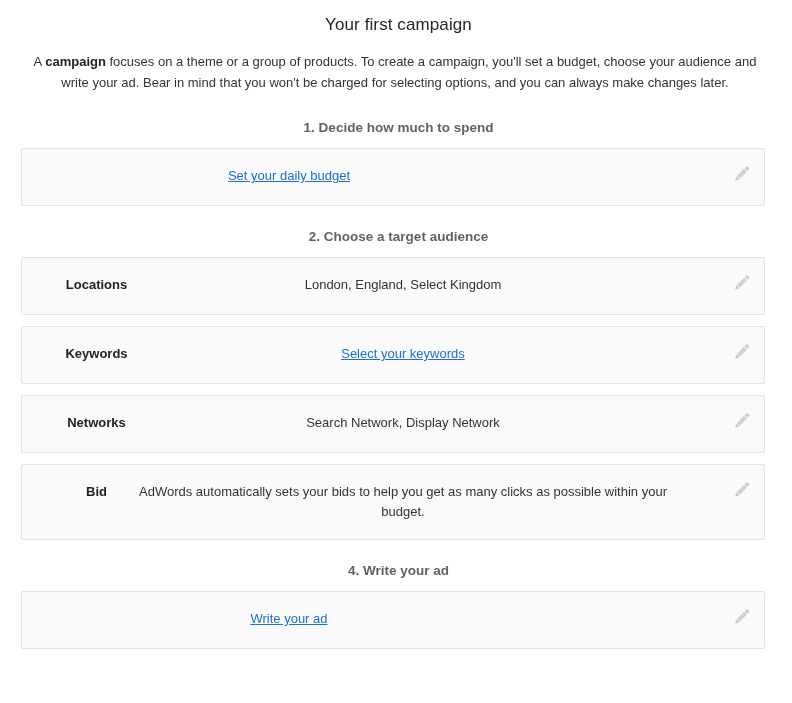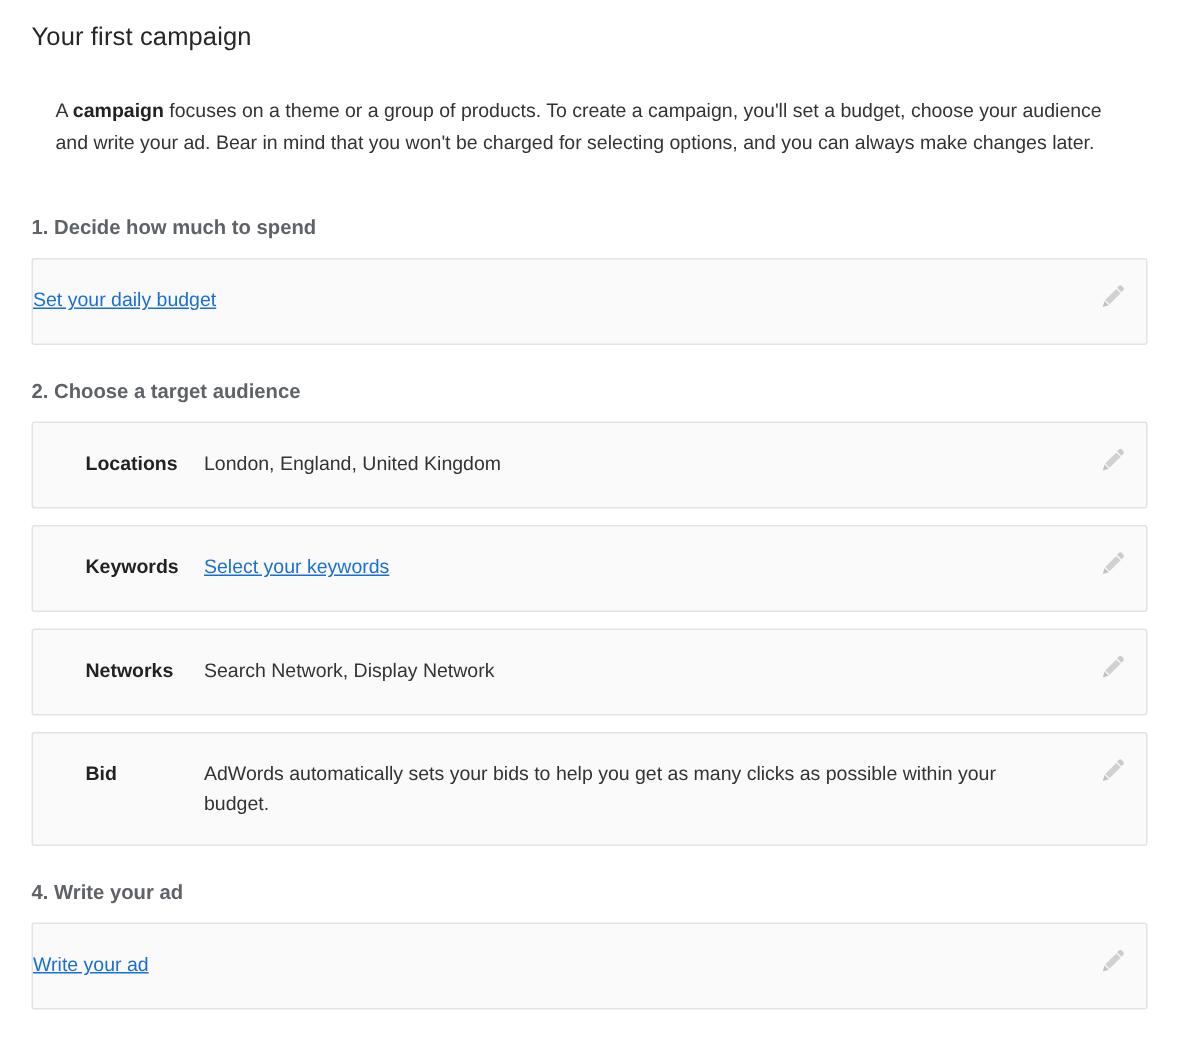--- a/index.html
+++ b/index.html
@@ -10,35 +10,36 @@
   body {
     width: 792px;
     height: 703px;
     font-family: "Liberation Sans", sans-serif;
     color: #222222;
     overflow: hidden;
   }
   .page {
     padding: 0 16px;
     box-sizing: border-box;
+    text-align: center;
   }
   .page-title {
     font-size: 17px;
     font-weight: 400;
     color: #262626;
     margin: 0;
     padding: 14px 0 0 5px;
     line-height: 22px;
     letter-spacing: 0.1px;
   }
   .intro {
     font-size: 13px;
     line-height: 21px;
     color: #333333;
-    margin: 16px;
+    margin: 4px;
     padding: 11px 5px 0 5px;
     max-width: 740px;
   }
   .intro b {
     font-weight: bold;
     color: #222222;
   }
   .step-heading {
     font-size: 13.5px;
     font-weight: 700;
@@ -111,21 +112,21 @@
           <svg viewBox="0 0 20 20" width="20" height="20" aria-hidden="true">
             <path fill="#c9c9c9" d="M14.9 2.7a1.4 1.4 0 0 1 2 0l0.9 0.9a1.4 1.4 0 0 1 0 2l-1.2 1.2-2.9-2.9 1.2-1.2z"></path>
             <path fill="#cfcfcf" d="M13.2 4.6l2.9 2.9-7.4 7.4-2.9-2.9 7.4-7.4z"></path>
             <path fill="#bfbfbf" d="M5.3 12.6l2.9 2.9-4 1.1 1.1-4z"></path>
           </svg>
         </div>
       </div>
       <h2 class="step-heading">2. Choose a target audience</h2>
       <div class="card">
         <div class="card-label">Locations</div>
-        <div class="card-value">London, England, United Kingdom</div>
+        <div class="card-value">London, England, Select Kingdom</div>
         <div class="edit-icon" title="Edit">
           <svg viewBox="0 0 20 20" width="20" height="20" aria-hidden="true">
             <path fill="#c9c9c9" d="M14.9 2.7a1.4 1.4 0 0 1 2 0l0.9 0.9a1.4 1.4 0 0 1 0 2l-1.2 1.2-2.9-2.9 1.2-1.2z"></path>
             <path fill="#cfcfcf" d="M13.2 4.6l2.9 2.9-7.4 7.4-2.9-2.9 7.4-7.4z"></path>
             <path fill="#bfbfbf" d="M5.3 12.6l2.9 2.9-4 1.1 1.1-4z"></path>
           </svg>
         </div>
       </div>
       <div class="card">
         <div class="card-label">Keywords</div>

